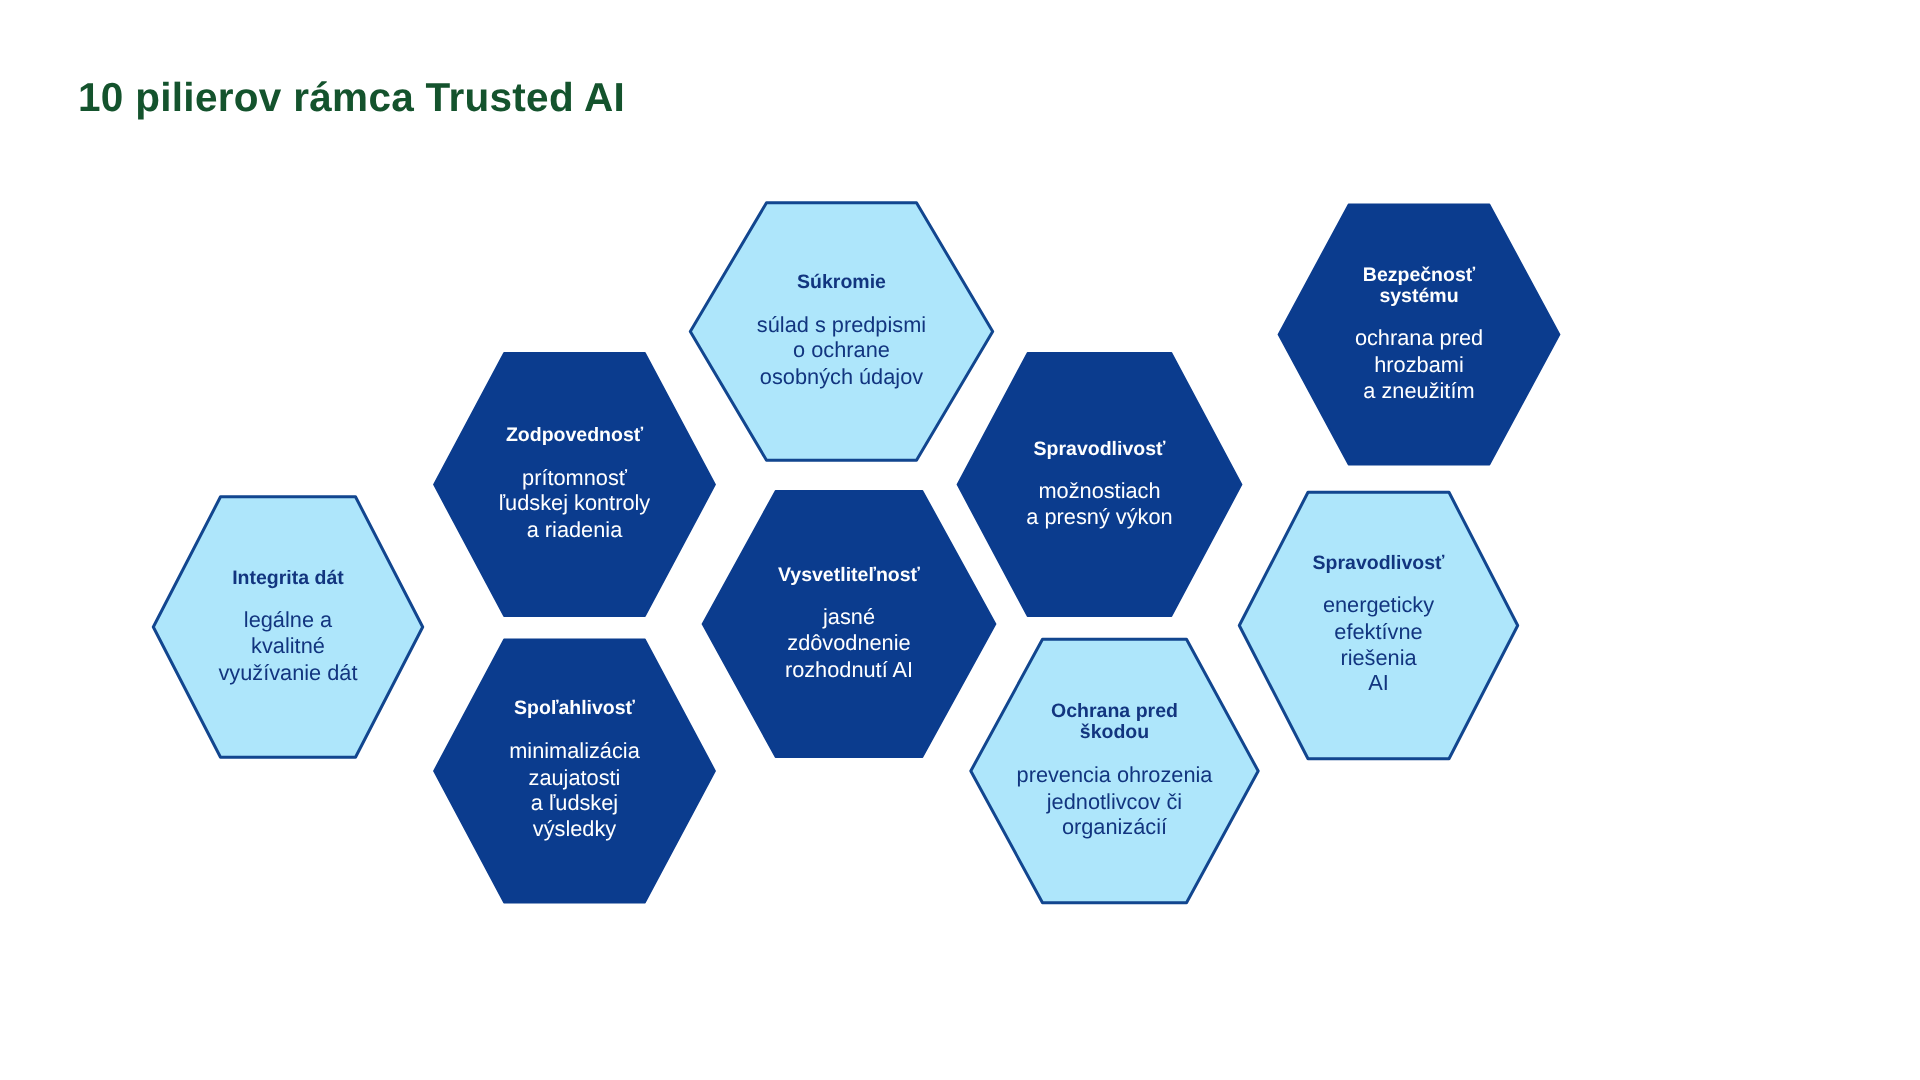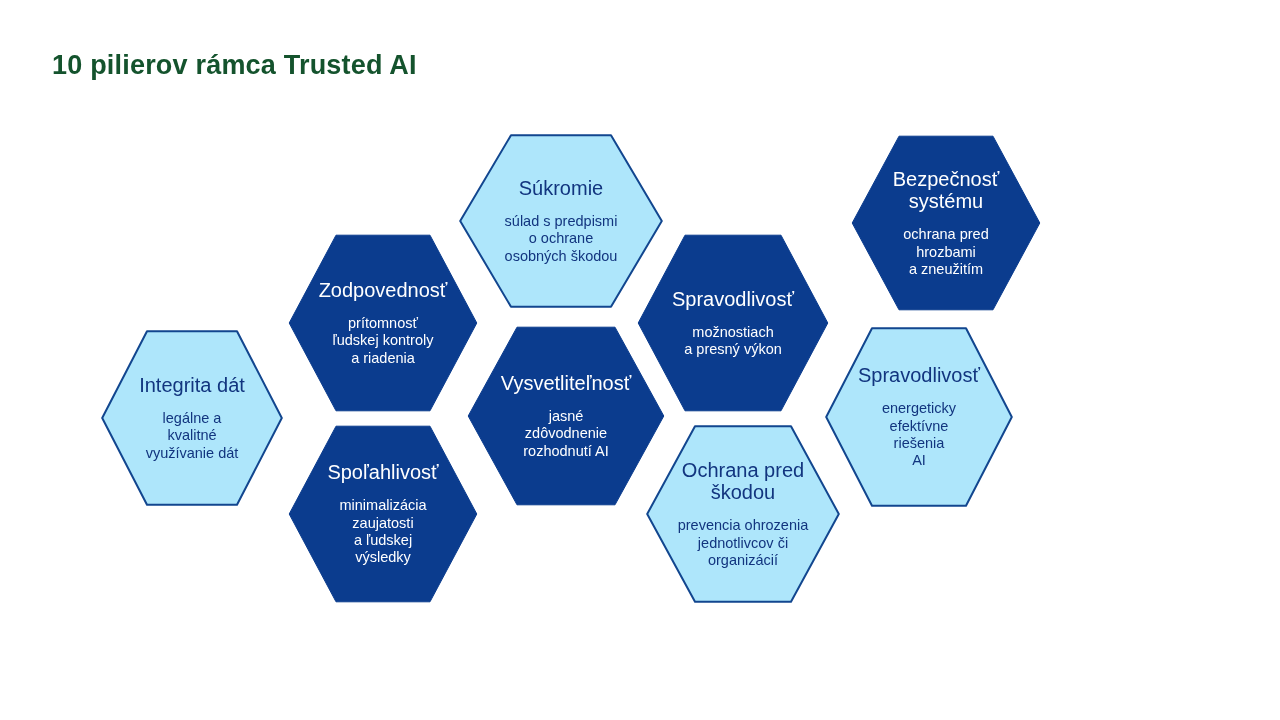--- a/index.html
+++ b/index.html
@@ -52,22 +52,22 @@
     display: flex;
     flex-direction: column;
     align-items: center;
     justify-content: center;
     box-sizing: border-box;
     padding: 0 14px;
     text-align: center;
     pointer-events: none;
   }
   .hex-title {
-    font-size: 20px;
-    font-weight: normal;
+    font-size: 13px;
+    font-weight: bold;
     line-height: 1.14;
     white-space: pre-line;
   }
   .hex-desc {
     font-size: 14.5px;
     font-weight: normal;
     line-height: 1.2;
     white-space: pre-line;
     margin-top: 13px;
   }
@@ -117,21 +117,21 @@
       </div>
     </div>
     <div class="hex light" style="left: 458px; top: 133px; width: 206px; height: 176px;">
       <svg width="206" height="176">
         <polygon points="53,2.2 153,2.2 203.8,88 153,173.8 53,173.8 2.2,88" fill="#aee6fb" stroke="#12468f" stroke-width="2" stroke-linejoin="round"></polygon>
       </svg>
       <div class="hex-label">
         <div class="hex-title">Súkromie</div>
         <div class="hex-desc">súlad s predpismi
 o ochrane
-osobných škodou</div>
+osobných údajov</div>
       </div>
     </div>
     <div class="hex dark" style="left: 466px; top: 325px; width: 200px; height: 182px;">
       <svg width="200" height="182">
         <polygon points="51,2.2 149,2.2 197.8,91 149,179.8 51,179.8 2.2,91" fill="#0b3c8e" stroke="#0b3c8e" stroke-width="1" stroke-linejoin="round"></polygon>
       </svg>
       <div class="hex-label">
         <div class="hex-title">Vysvetliteľnosť</div>
         <div class="hex-desc">jasné
 zdôvodnenie

